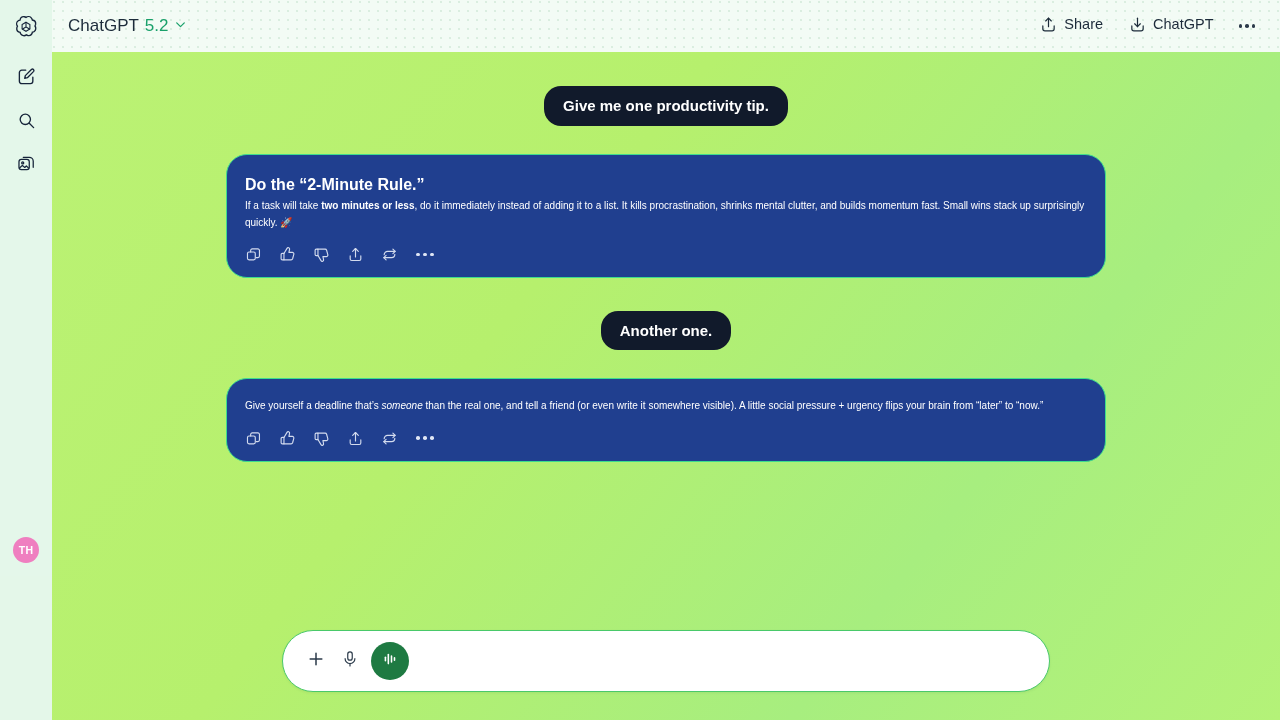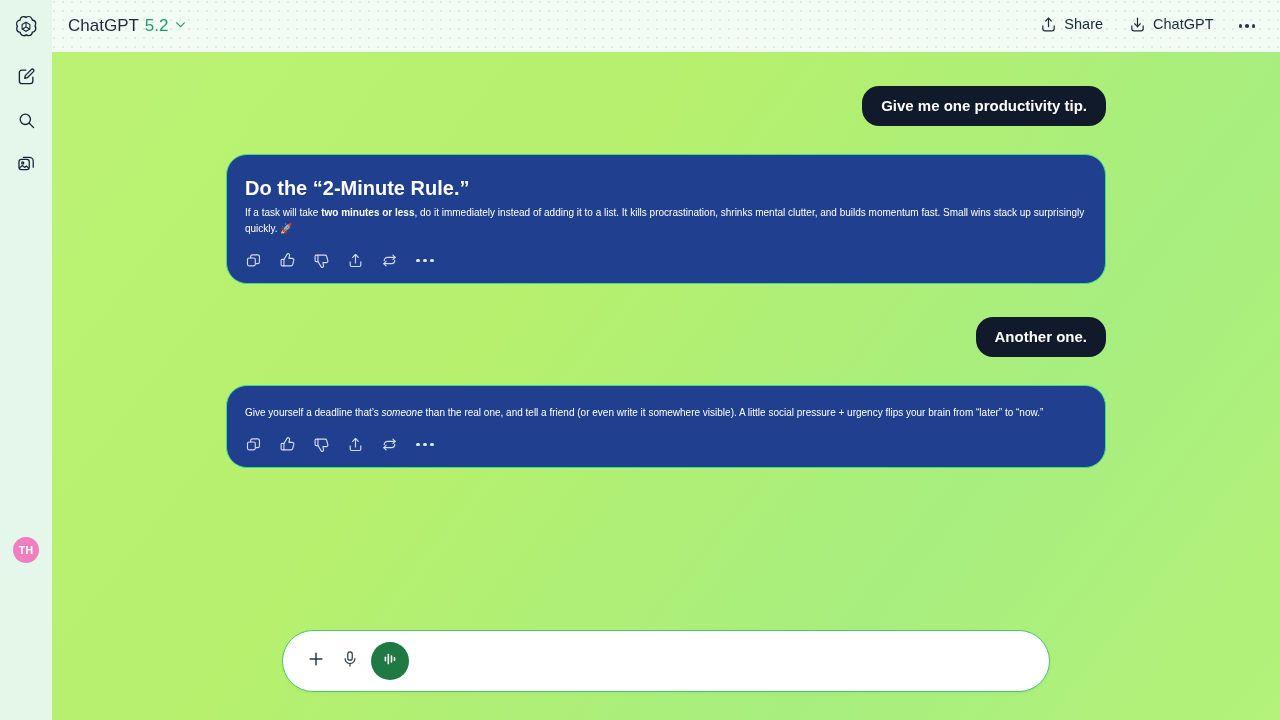--- a/index.html
+++ b/index.html
@@ -71,21 +71,21 @@
 
   
   .canvas {
     flex: 1; position: relative; min-height: 0;
     background: linear-gradient(128deg, #bbf274 0%, #b6f06d 38%, #a7ee7f 72%, #b4f278 100%);
     overflow: hidden;
   }
   .thread {
     position: absolute; left: 0; right: 0; top: 0; bottom: 0;
     padding: 34px 0 12px 0;
-    display: flex; flex-direction: column;
+    display: flex; flex-direction: column; align-items: center;
   }
   .row { display: flex; padding: 0 174px 0 174px; }
   .row.user { justify-content: flex-end; }
   .row.bot { justify-content: flex-start; }
 
   
   .bubble-user {
     background: #111a2b;
     color: #ffffff;
     font-size: 15px; font-weight: 600;
@@ -97,21 +97,21 @@
 
   
   .bubble-bot {
     background: #203f8f;
     border: 1.5px solid #3ddc8e;
     border-radius: 21px;
     padding: 18px 18px 14px 18px;
     width: 880px;
     color: #ffffff;
   }
-  .bot-title { font-size: 20px; font-weight: 700; line-height: 1.55; }
+  .bot-title { font-size: 16px; font-weight: 700; line-height: 1.55; }
   .bot-body { font-size: 10px; line-height: 1.63; margin-top: 1px; }
   .bot-body b { font-weight: 700; }
   .bot-body i { font-style: italic; }
   .actions { display: flex; align-items: center; gap: 17px; margin-top: 15px; }
   .act { cursor: pointer; display: flex; align-items: center; opacity: .92; }
   .act-dots { display: flex; gap: 3.5px; cursor: pointer; padding: 4px 1px; }
   .act-dots span { width: 3.5px; height: 3.5px; border-radius: 50%; background: #dfe6f5; display: block; }
 
   .gap-a { height: 28px; }
   .gap-b { height: 33px; }

